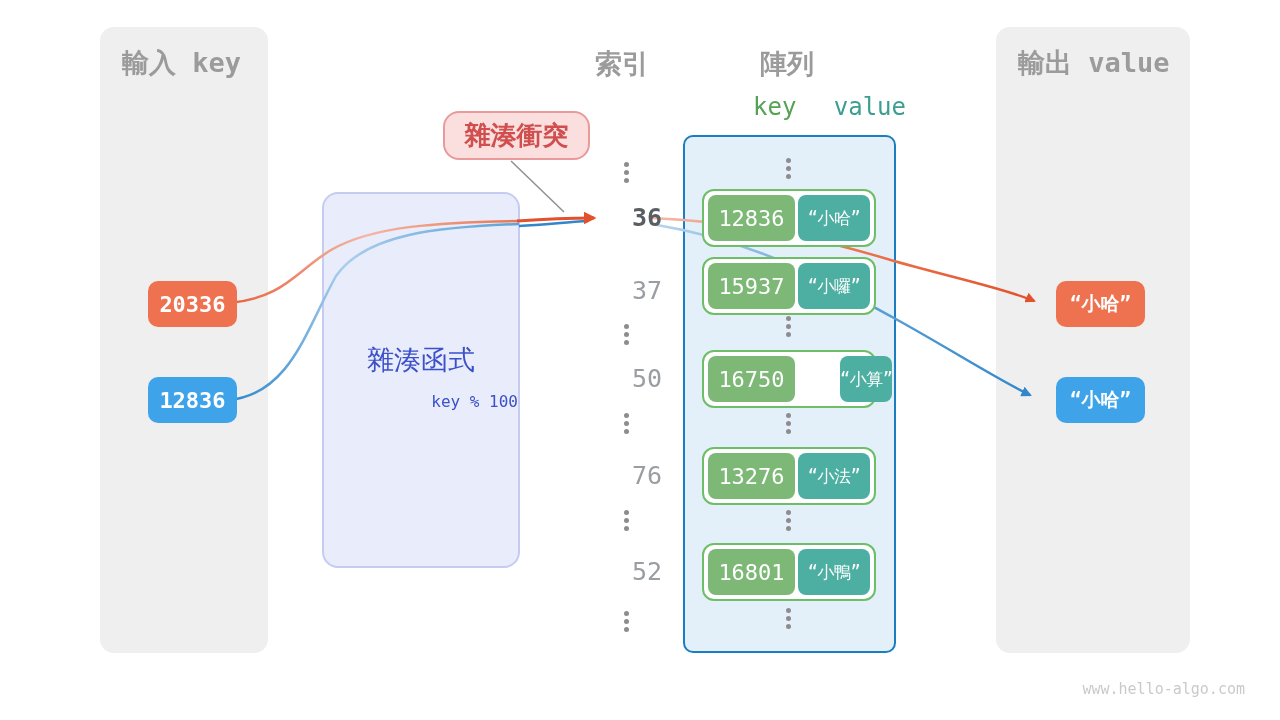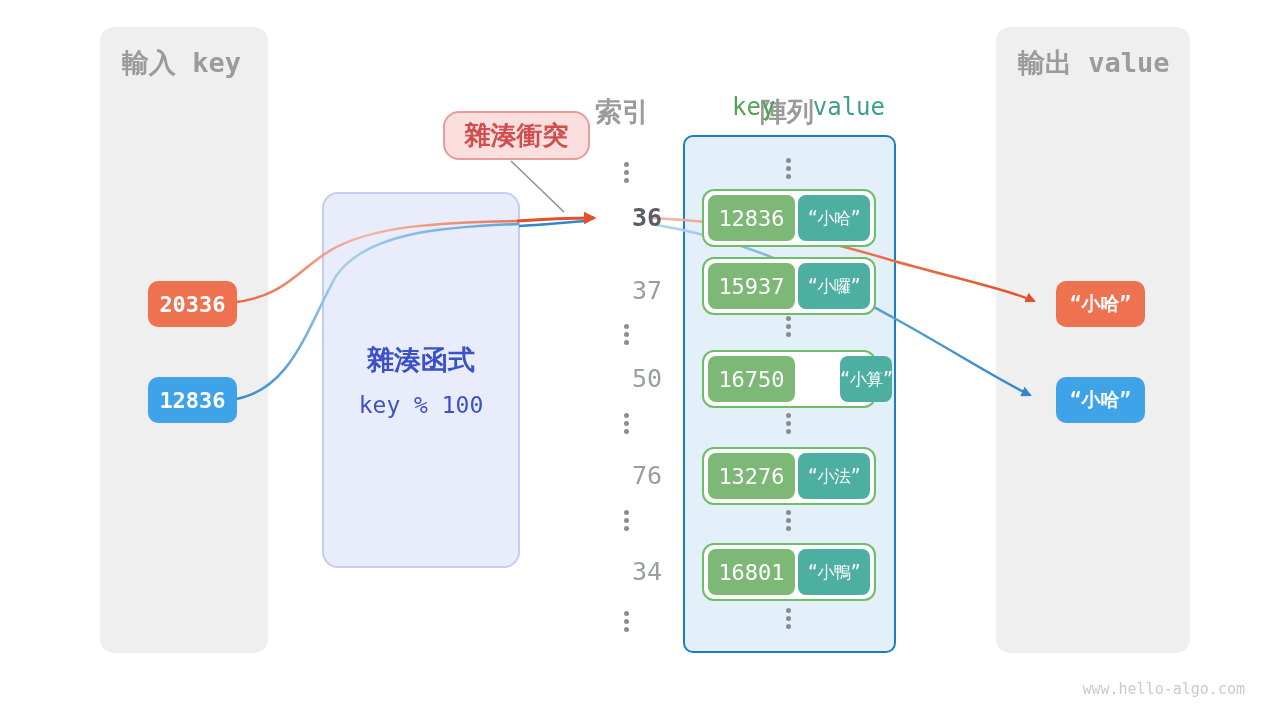--- a/index.html
+++ b/index.html
@@ -16,29 +16,29 @@
 
   
   .vbox{display:flex;align-items:center;justify-content:center;border-radius:10px;color:#ffffff;
         font-size:22px;font-weight:bold;white-space:nowrap;margin-left:8px;}
   .vbox.orange{background:#ee7150;}
   .vbox.blue{background:#3fa3ea;}
   .vbox.out{font-size:19px;}
 
   
   .hashbox{background:#e9ecfa;border:2px solid #c6cbf1;border-radius:16px;}
-  .hash-title{position:absolute;left:0;right:0;top:148px;text-align:center;font-size:27px;color:#3b50c9;font-weight:700;}
-  .hash-formula{position:absolute;left:0;right:0;top:198px;text-align:center;font-size:23px;color:#3b50c9;}
+  .hash-title{position:absolute;left:0;right:0;top:148px;text-align:center;font-size:27px;color:#3b50c9;font-weight:400;}
+  .hash-formula{position:absolute;left:0;right:0;top:198px;text-align:right;font-size:16px;color:#3b50c9;}
 
   
   .collision{background:#fbdfdf;border:2px solid #e99a9a;border-radius:16px;display:flex;align-items:center;justify-content:center;
              font-size:26px;font-weight:bold;color:#d14e4e;}
 
   
-  .col-header{font-size:27px;font-weight:bold;color:#9b9b9b;text-align:center;white-space:nowrap;margin-top:48px;}
+  .col-header{font-size:27px;font-weight:bold;color:#9b9b9b;text-align:center;white-space:nowrap;}
   .kv-header{display:flex;justify-content:space-between;font-size:24px;}
   .kv-header .k{color:#53a353;} .kv-header .v{color:#3b9e90;}
 
   
   .idx{width:70px;text-align:right;font-size:25px;color:#9a9ea3;}
   .idx.hl{color:#595e63;font-weight:bold;}
 
   
   .vdots{width:5px;height:21px;}
   .vdots::before{content:"";display:block;width:5px;height:5px;border-radius:50%;background:#8d8d8d;
@@ -119,34 +119,34 @@
     <path d="M657,225 C765,243 838,288 894,318 C950,349 1002,382 1030,395" fill="none" stroke="url(#gB2)" stroke-width="2.5" marker-end="url(#arrB)"></path>
   </svg>
 
   <div class="abs vbox orange z2" style="left:140px;top:281px;width:89px;height:46px;">20336</div>
   <div class="abs vbox blue z2" style="left:140px;top:377px;width:89px;height:46px;">12836</div>
 
   <div class="abs collision z2" style="left:443px;top:111px;width:147px;height:49px;">雜湊衝突</div>
 
   <div class="abs col-header z2" style="left:572px;top:46px;width:100px;">索引</div>
   <div class="abs col-header z2" style="left:737px;top:46px;width:100px;font-family:Liberation Serif, serif;">陣列</div>
-  <div class="abs kv-header z2" style="left:732px;top:93px;width:153px;">
+  <div class="abs kv-header z2" style="left:753px;top:93px;width:153px;">
     <span class="k">key</span>
     <span class="v">value</span>
   </div>
 
   <div class="abs vdots z2" style="left:624px;top:162px;"></div>
   <div class="abs idx hl z2" style="left:592px;top:203px;">36</div>
   <div class="abs idx z2" style="left:592px;top:276px;">37</div>
   <div class="abs vdots z2" style="left:624px;top:324px;"></div>
   <div class="abs idx z2" style="left:592px;top:364px;">50</div>
   <div class="abs vdots z2" style="left:624px;top:413px;"></div>
   <div class="abs idx z2" style="left:592px;top:461px;">76</div>
   <div class="abs vdots z2" style="left:624px;top:510px;"></div>
-  <div class="abs idx z2" style="left:592px;top:557px;">34</div>
+  <div class="abs idx z2" style="left:592px;top:557px;">52</div>
   <div class="abs vdots z2" style="left:624px;top:611px;"></div>
 
   <div class="abs vdots z2" style="left:786px;top:158px;"></div>
   <div class="abs vdots z2" style="left:786px;top:316px;"></div>
   <div class="abs vdots z2" style="left:786px;top:413px;"></div>
   <div class="abs vdots z2" style="left:786px;top:510px;"></div>
   <div class="abs vdots z2" style="left:786px;top:608px;"></div>
 
   <div class="abs row z2" style="left:702px;top:189px;">
     <div class="chip key">12836</div>

